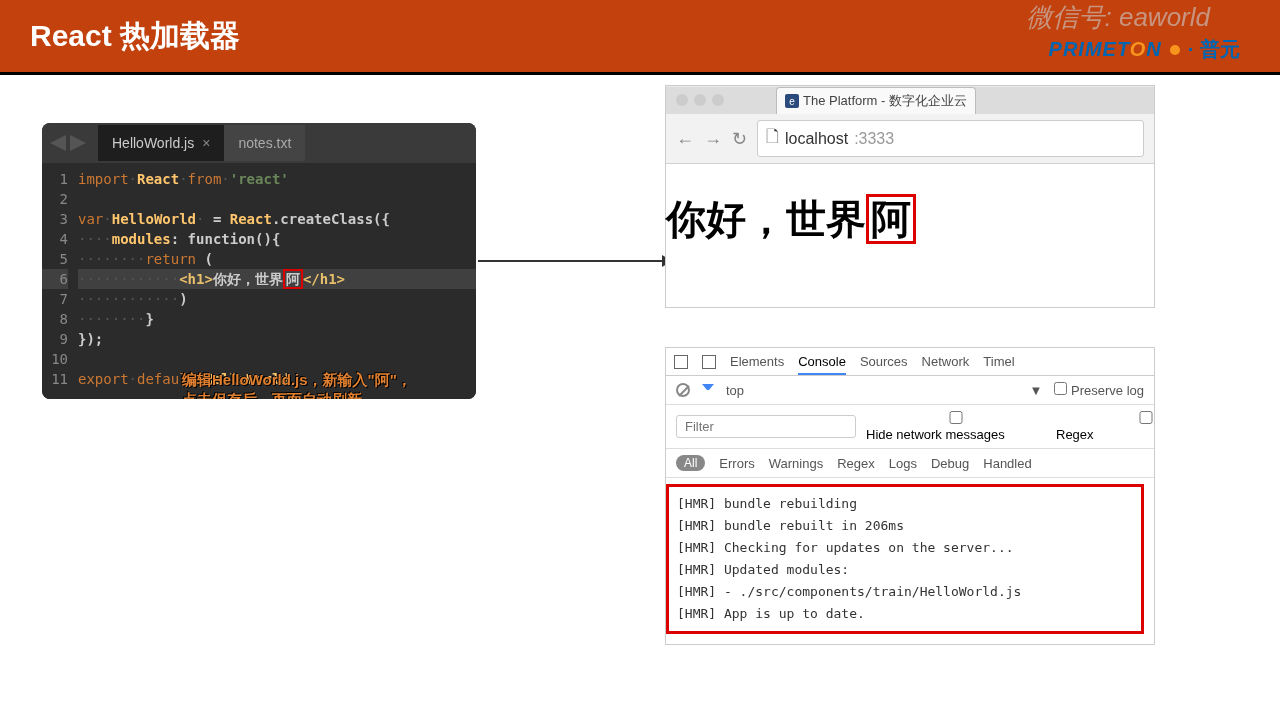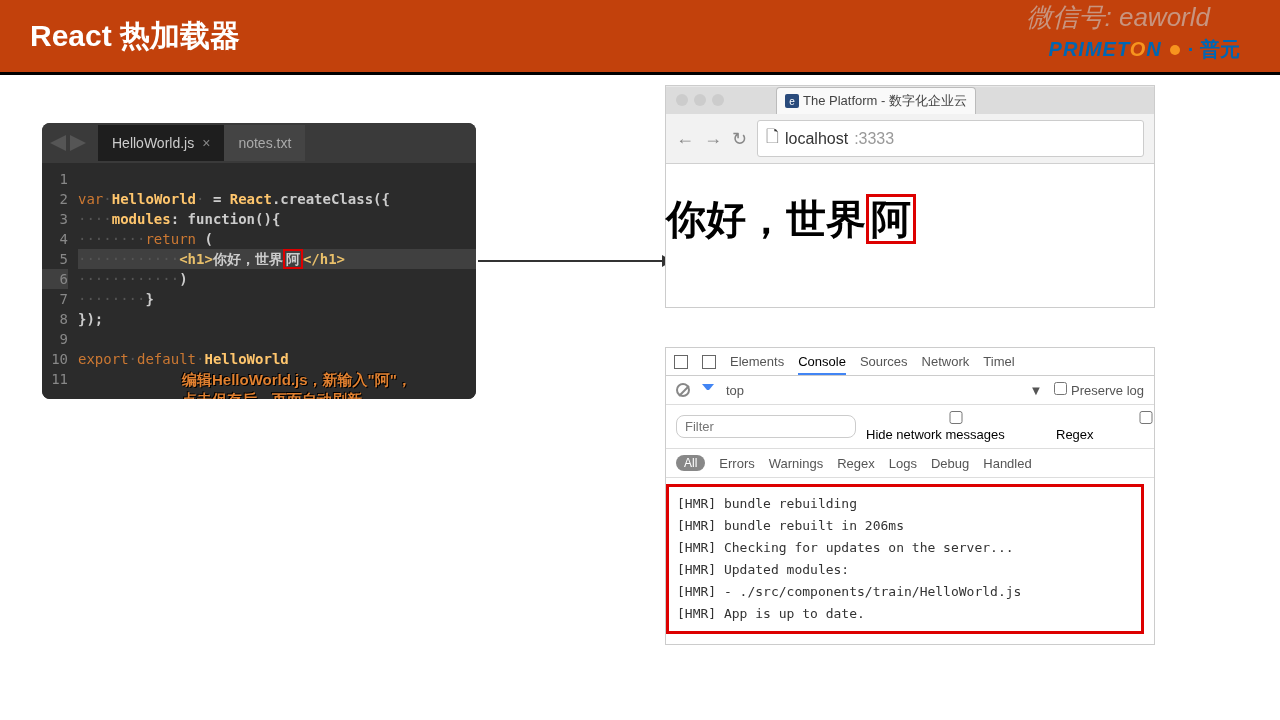--- a/index.html
+++ b/index.html
@@ -45,21 +45,21 @@
   .urlbar .port { color: #999; }
   .page-body { background: #fff; padding: 28px 0 60px 0; }
   .page-h1 { font-size: 40px; font-weight: bold; color: #000; }
   .page-h1 .hlbox2 { border: 3px solid #d00; padding: 0 2px; }
   .devtools { position: absolute; top: 272px; left: 665px; width: 490px; border: 1px solid #ccc; background: #fff; font-size: 13px; }
   .dt-tabs { display: flex; align-items: center; border-bottom: 1px solid #ccc; padding: 6px 8px; gap: 14px; color: #555; }
   .dt-tab { cursor: pointer; }
   .dt-tab.active { color: #000; border-bottom: 2px solid #4285f4; padding-bottom: 4px; margin-bottom: -6px; }
   .dt-toolbar { display: flex; align-items: center; padding: 6px 10px; gap: 12px; border-bottom: 1px solid #ddd; color: #555; }
   .dt-filter { display: flex; align-items: center; padding: 6px 10px; gap: 10px; border-bottom: 1px solid #ddd; }
-  .dt-filter input { border: 1px solid #ccc; border-radius: 8px; padding: 3px 8px; width: 180px; font-size: 13px; }
+  .dt-filter input { border: 1px solid #ccc; border-radius: 3px; padding: 3px 8px; width: 180px; font-size: 13px; }
   .dt-levels { display: flex; align-items: center; padding: 6px 10px; gap: 14px; border-bottom: 1px solid #ddd; color: #555; font-size: 13px; }
   .pill { background: #888; color: #fff; border-radius: 10px; padding: 1px 8px; font-size: 12px; }
   .console-out { border: 3px solid #d00; margin: 6px 10px 10px 0; padding: 6px 8px; font-family: Consolas, monospace; font-size: 13px; color: #333; line-height: 22px; }
   .watermark { position: absolute; bottom: 40px; right: 70px; color: #ccc; font-size: 26px; font-style: italic; opacity: 0.6; margin-left: 36px; }
   .logo { position: absolute; bottom: 12px; right: 40px; display: flex; align-items: center; gap: 8px; font-size: 20px; font-weight: bold; font-style: italic; }
   .logo-primeton { color: #0066b3; letter-spacing: 1px; }
   .logo-primeton .orange { color: #f7941e; }
   .logo-orange-dot { width: 10px; height: 10px; background: #f7941e; border-radius: 50%; }
   .logo-cn { color: #0066b3; font-style: normal; }
   .funnel { display: inline-block; width: 12px; height: 12px; border-top: 6px solid #4285f4; border-left: 5px solid transparent; border-right: 5px solid transparent; }
@@ -99,20 +99,21 @@
         <div class="code-line">4</div>
         <div class="code-line">5</div>
         <div class="code-line hl">6</div>
         <div class="code-line">7</div>
         <div class="code-line">8</div>
         <div class="code-line">9</div>
         <div class="code-line">10</div>
         <div class="code-line">11</div>
       </div>
       <div class="code">
+        <div class="code-line"><span class="kw">import</span><span class="dot">·</span><span class="ident">React</span><span class="dot">·</span><span class="kw">from</span><span class="dot">·</span><span class="str">'react'</span></div>
         <div class="code-line"></div>
         <div class="code-line"><span class="kw">var</span><span class="dot">·</span><span class="ident">HelloWorld</span><span class="dot">·</span><span class="txt"> = </span><span class="ident">React</span><span class="txt">.createClass({</span></div>
         <div class="code-line"><span class="dot">····</span><span class="ident">modules</span><span class="txt">: function(){</span></div>
         <div class="code-line"><span class="dot">········</span><span class="kw">return</span><span class="txt"> (</span></div>
         <div class="code-line hl"><span class="dot">············</span><span class="tag">&lt;h1&gt;</span><span class="txt">你好，世界</span><span class="hlbox txt">阿</span><span class="tag">&lt;/h1&gt;</span></div>
         <div class="code-line"><span class="dot">············</span><span class="txt">)</span></div>
         <div class="code-line"><span class="dot">········</span><span class="txt">}</span></div>
         <div class="code-line"><span class="txt">});</span></div>
         <div class="code-line"></div>
         <div class="code-line"><span class="kw">export</span><span class="dot">·</span><span class="kw">default</span><span class="dot">·</span><span class="ident">HelloWorld</span></div>

